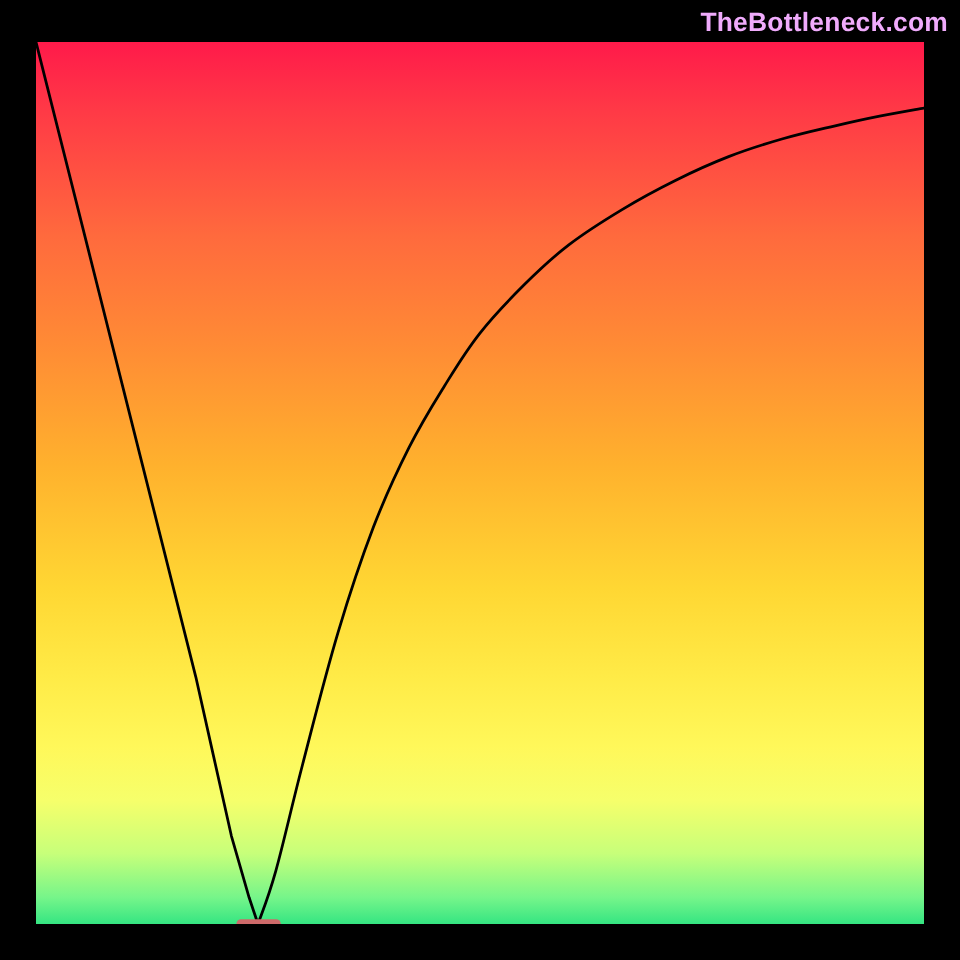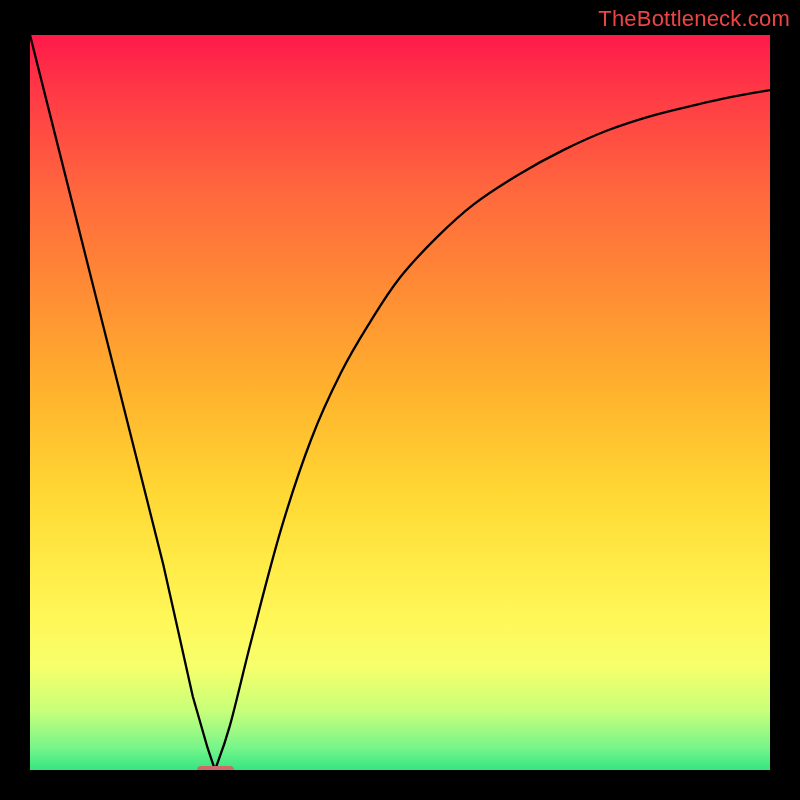--- a/index.html
+++ b/index.html
@@ -11,23 +11,23 @@
   .chart-container {
     width: 800px;
     height: 800px;
     position: relative;
     background: #000;
   }
   .attribution {
     position: absolute;
     top: 6px;
     right: 10px;
-    color: #ef4444;
+    color: #f0abfc;
     font-size: 22px;
-    font-weight: normal;
+    font-weight: bold;
     z-index: 4;
     letter-spacing: 0.2px;
   }
   .plot-area-wrapper {
     position: absolute;
     top: 35px;
     left: 30px;
     width: 740px;
     height: 735px;
     overflow: hidden;

